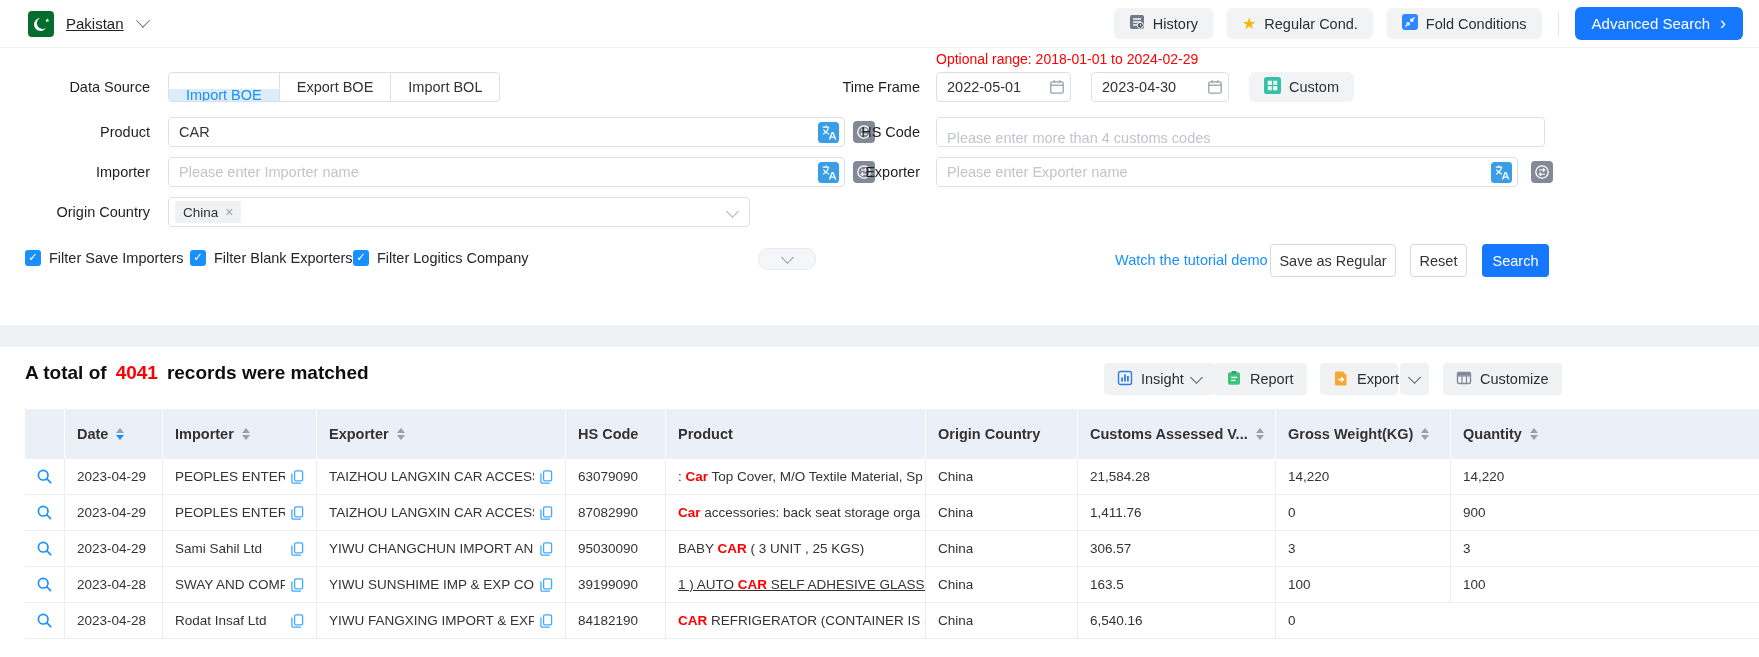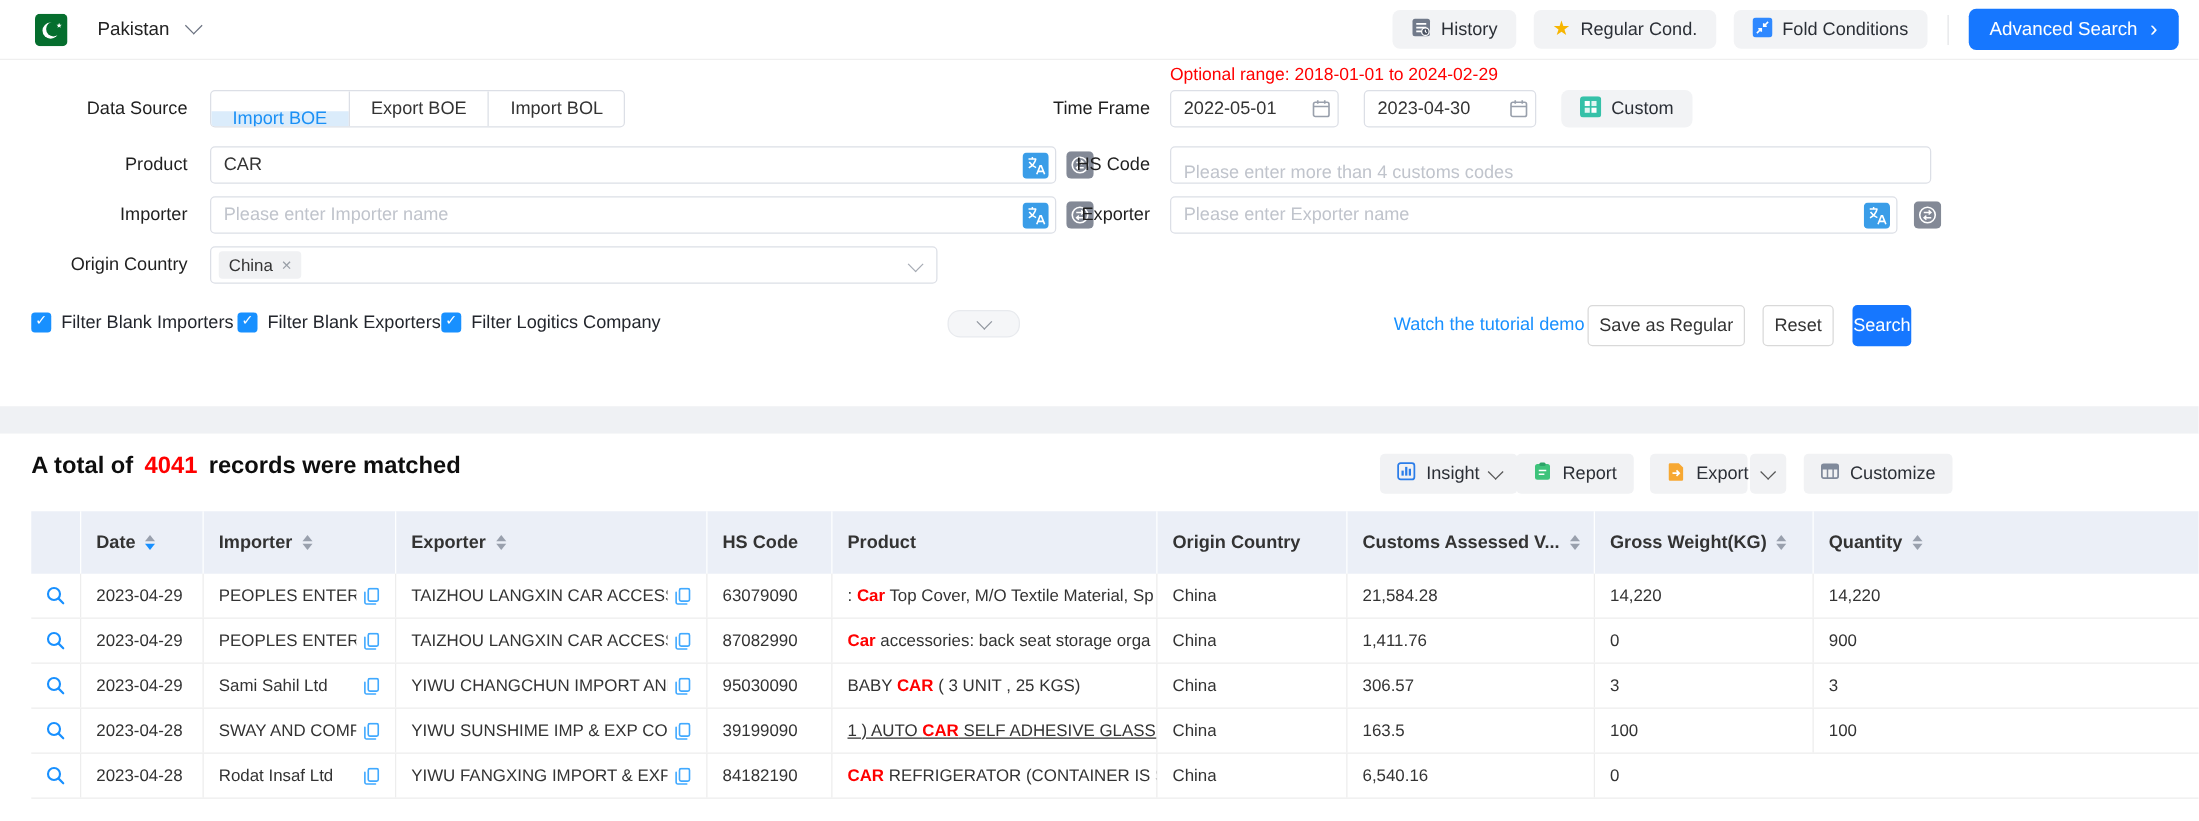--- a/index.html
+++ b/index.html
@@ -3,21 +3,21 @@
 <meta charset="utf-8">
 <style>
   html,body{margin:0;padding:0;width:1759px;height:657px;overflow:hidden;background:#fff;
     font-family:"Liberation Sans","DejaVu Sans",sans-serif;color:#333;}
   #app{position:relative;width:1759px;height:657px;}
 
   
   #topbar{position:absolute;top:0;left:0;width:1759px;height:48px;background:#fff;
     border-bottom:1px solid #efefef;display:flex;align-items:center;box-sizing:border-box;padding:0 16px;}
   .flag{width:26px;height:26px;margin-left:12px;flex:none;}
-  .country{margin-left:24px;font-size:15px;color:#222;cursor:pointer;}
+  .country{margin-left:12px;font-size:15px;color:#222;cursor:pointer;text-decoration:underline;}
   .chev{width:9px;height:9px;border-right:1.6px solid #6b7280;border-bottom:1.6px solid #6b7280;
     transform:rotate(45deg) translate(-1px,-1px);margin-left:14px;margin-top:-4px;}
   .tb-right{margin-left:auto;display:flex;align-items:center;gap:14px;}
   .gbtn{height:31px;background:#f2f3f5;border:none;border-radius:6px;padding:0 15px;
     display:inline-flex;align-items:center;gap:8px;font-size:14.5px;color:#2b2f36;cursor:pointer;font-family:inherit;}
   .star{color:#f7b500;font-size:16px;line-height:1;}
   .vdiv{width:1px;height:24px;background:#e3e5e8;margin:0 2px;}
   .adv{height:33px;background:#1677ff;color:#fff;border:none;border-radius:6px;padding:0 17px;
     font-size:15px;display:inline-flex;align-items:center;gap:10px;cursor:pointer;font-family:inherit;}
   .adv-chev{font-size:18px;line-height:1;margin-top:-2px;}
@@ -261,38 +261,38 @@
     <div class="selbox" style="left:168px;top:149px;width:582px;">
       <span class="tag">
         <span>China</span>
         <span class="tag-x">×</span>
       </span>
       <span class="sel-chev"></span>
     </div>
 
     <div class="cbx" style="left:25px;">
       <span class="cbox">✓</span>
-      <span>Filter Blank Importers</span>
+      <span>Filter Save Importers</span>
     </div>
     <div class="cbx" style="left:190px;">
       <span class="cbox">✓</span>
       <span>Filter Blank Exporters</span>
     </div>
     <div class="cbx" style="left:353px;">
       <span class="cbox">✓</span>
       <span>Filter Logitics Company</span>
     </div>
     <div class="pill">
       <span class="pill-chev"></span>
     </div>
 
     <span class="link">Watch the tutorial demo</span>
     <button class="wbtn" style="left:1270px;width:126px;">Save as Regular</button>
     <button class="wbtn" style="left:1410px;width:57px;">Reset</button>
-    <button class="bbtn" style="left:1482px;width:47px;">Search</button>
+    <button class="bbtn" style="left:1482px;width:67px;">Search</button>
   </section>
 
   <div id="grayband"></div>
 
   <section id="results">
     <div class="title">
       <span>A total of</span>
       <span class="count">4041</span>
       <span>records were matched</span>
     </div>

